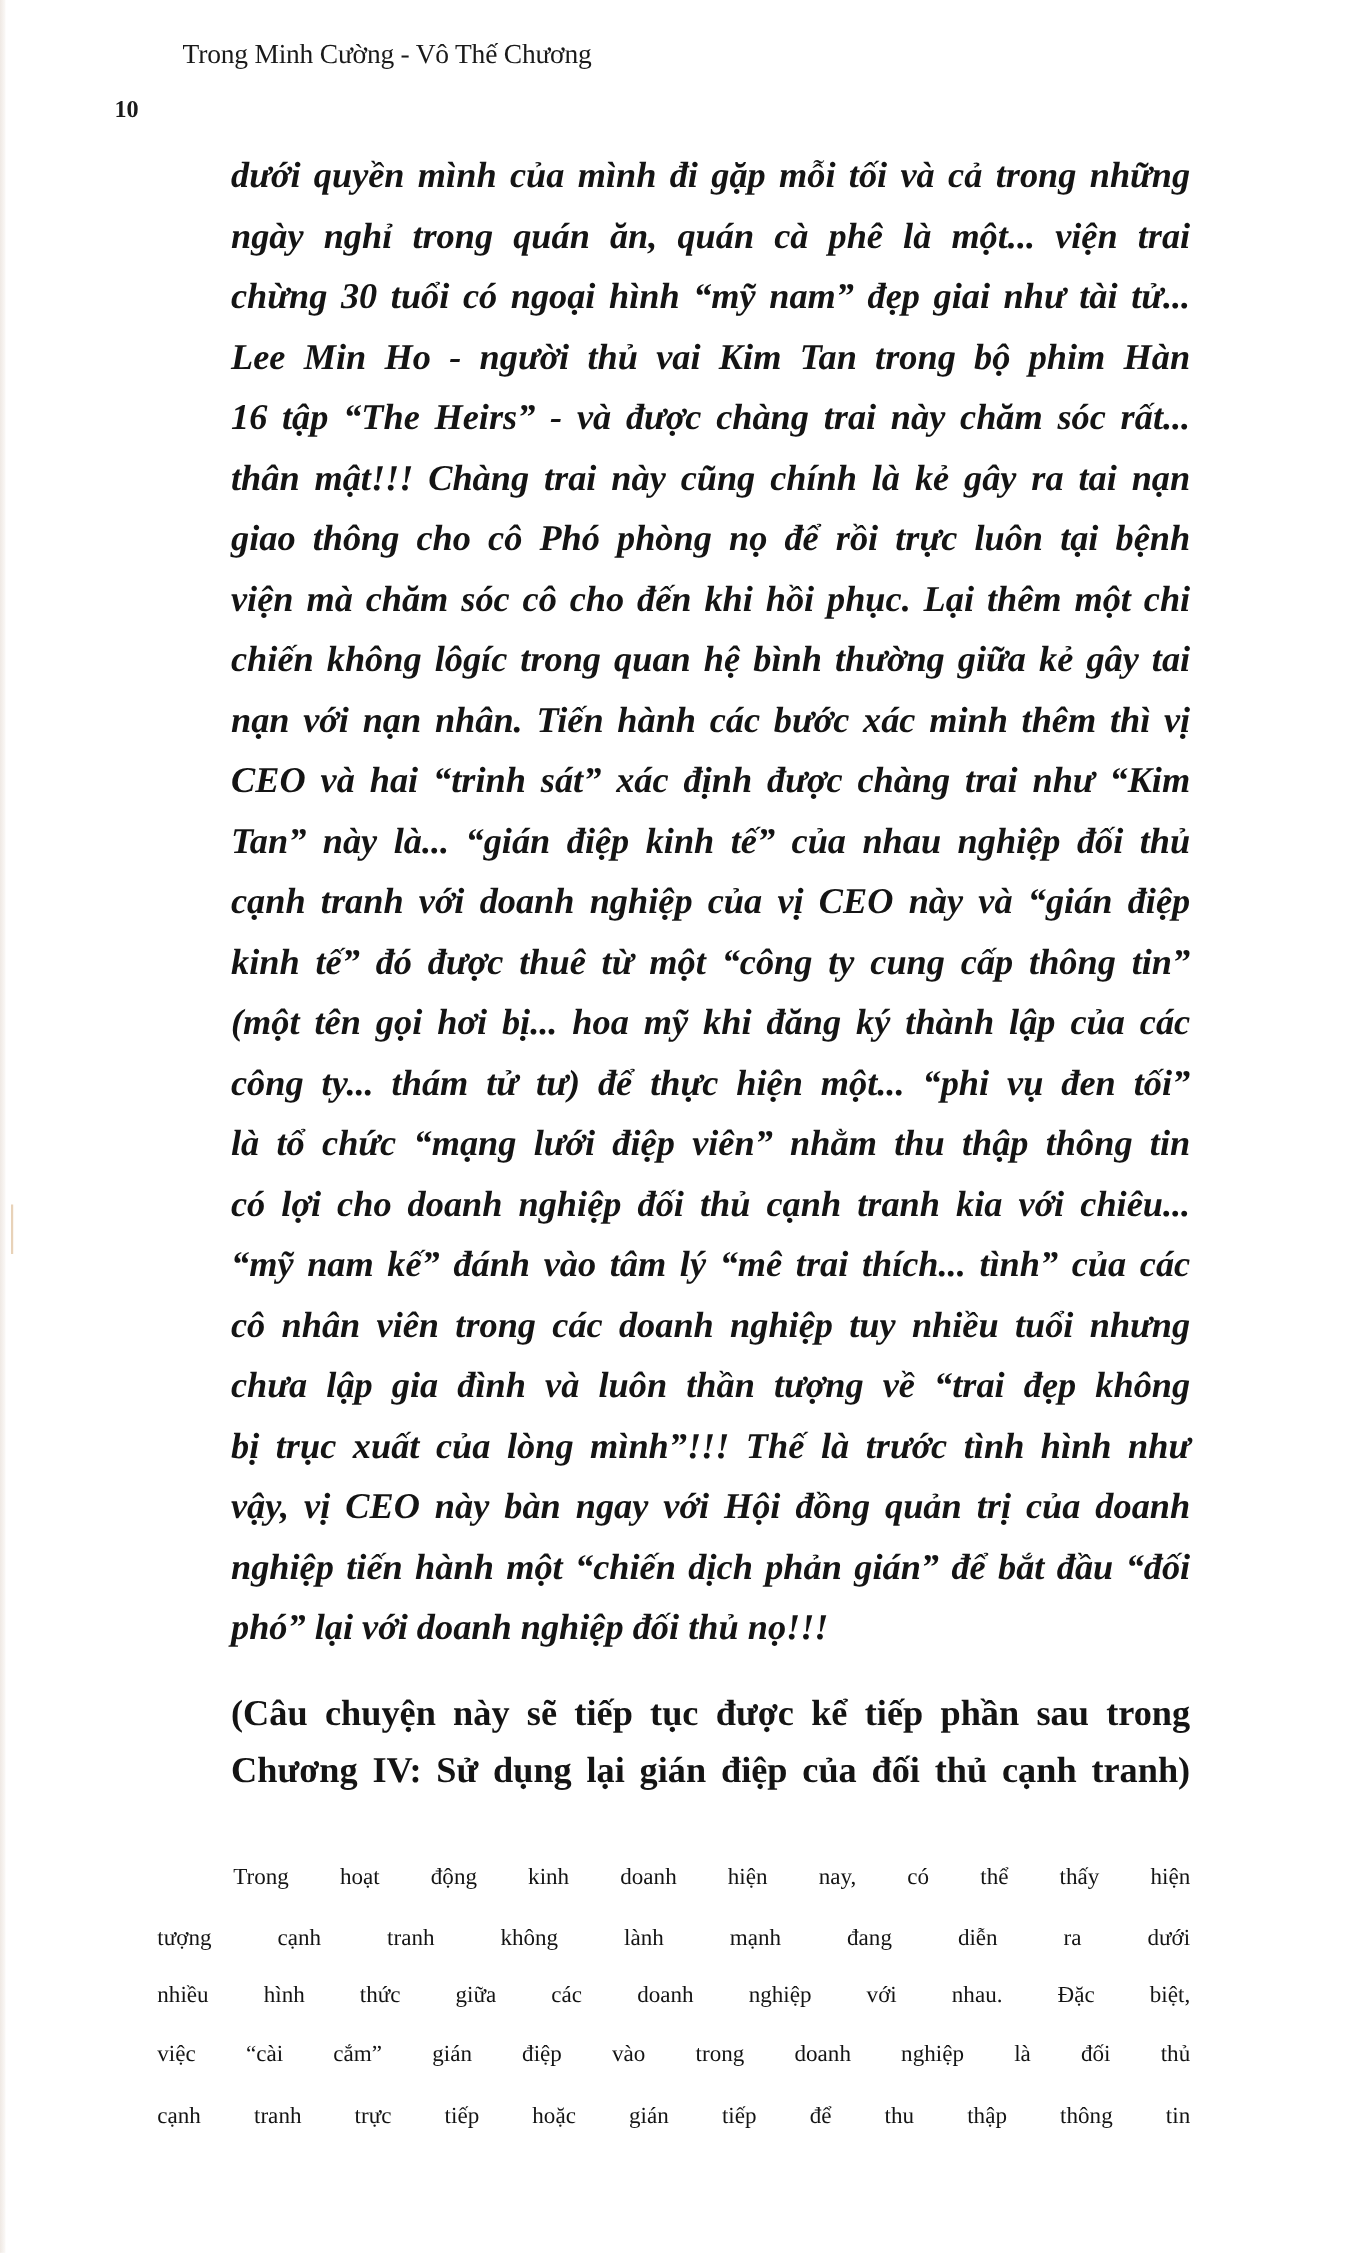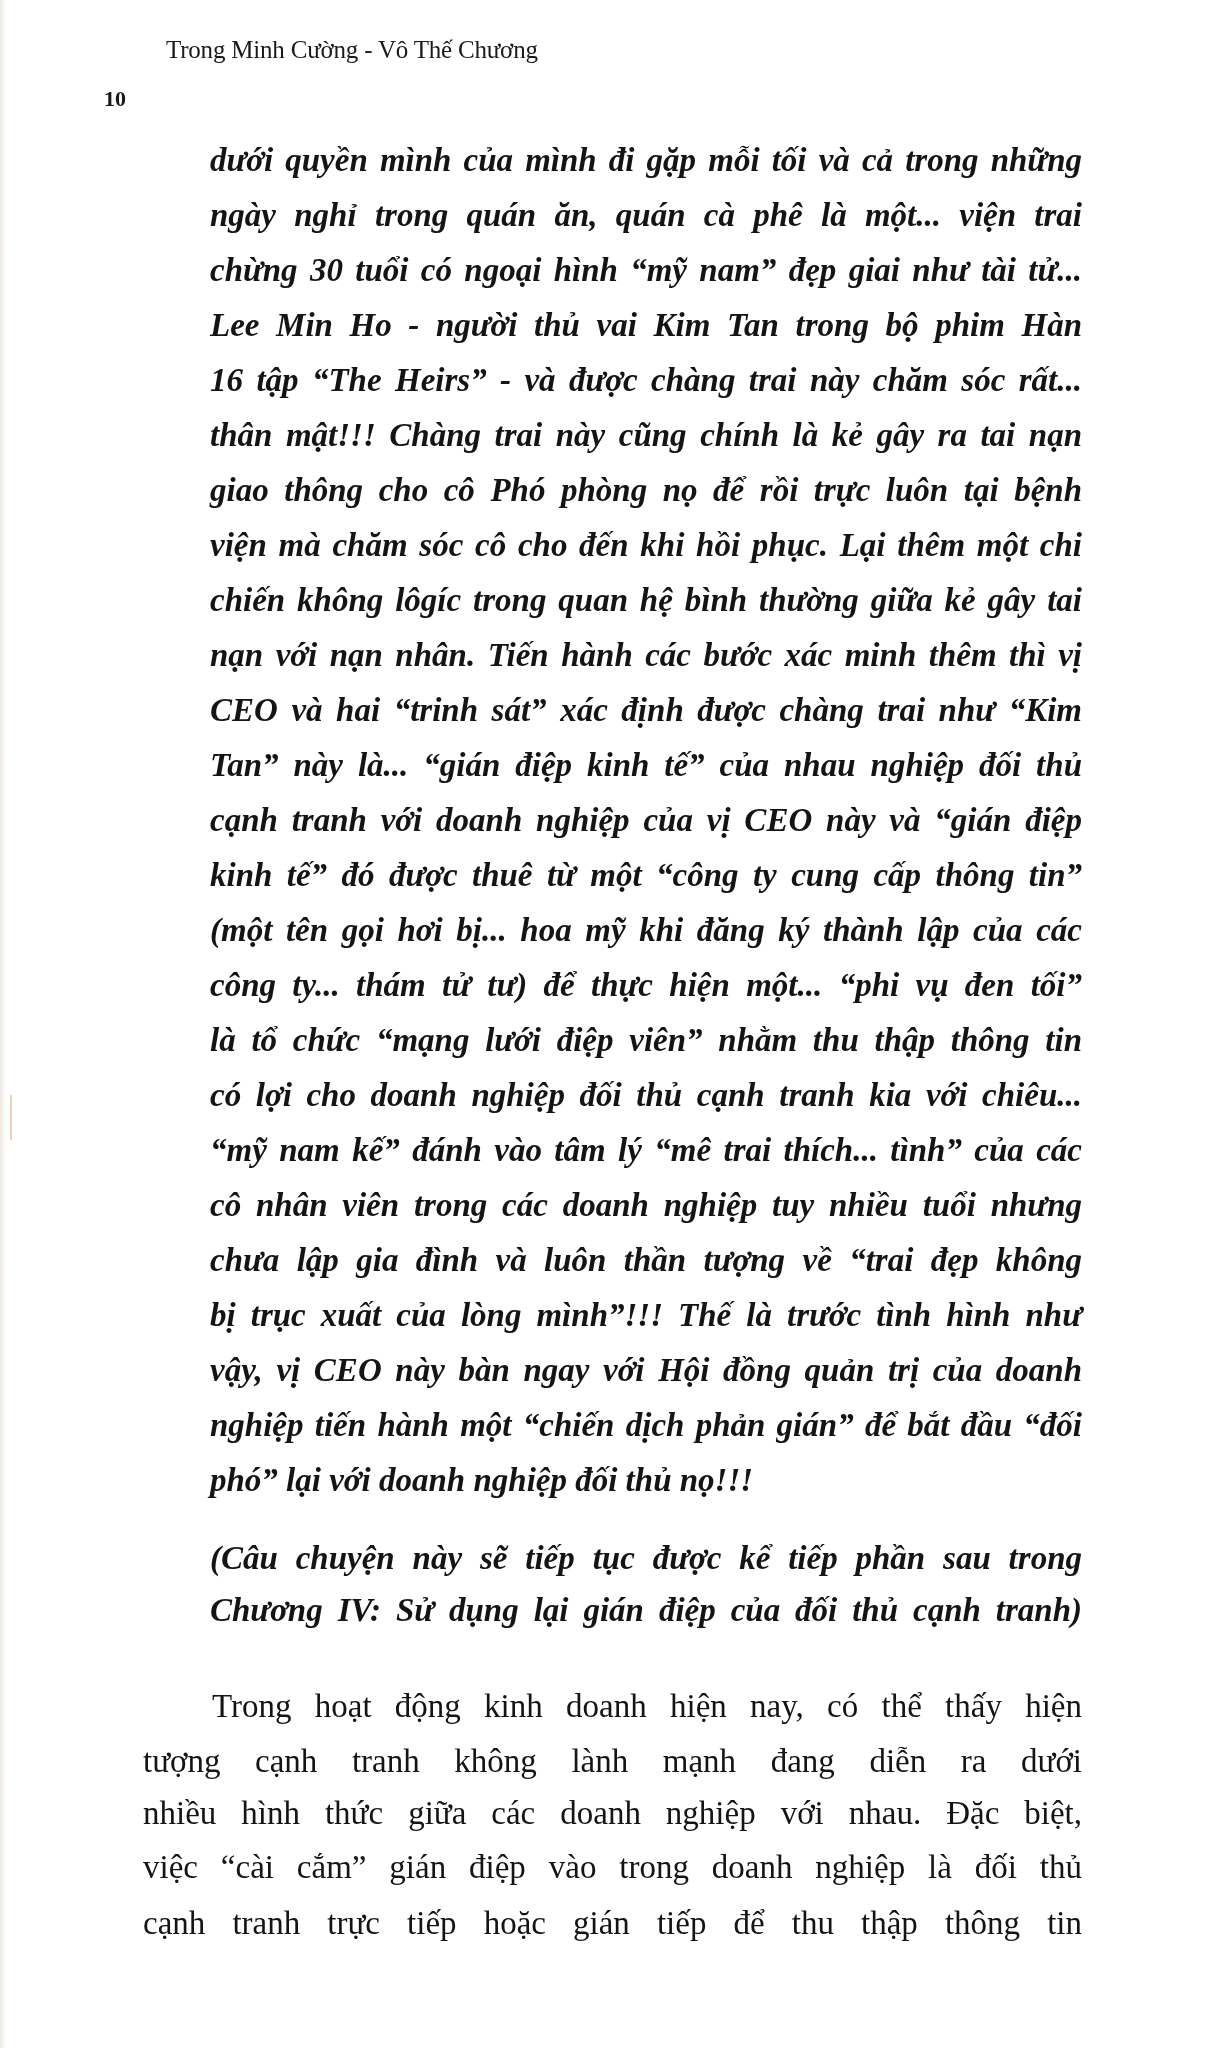--- a/index.html
+++ b/index.html
@@ -5,22 +5,22 @@
   html, body { margin: 0; padding: 0; background: #ffffff; }
   body { width: 1230px; height: 2048px; position: relative; overflow: hidden; }
   .page-edge { position: absolute; left: 0; top: 0; width: 5px; height: 2048px; background: linear-gradient(to right, #efe9e4, #fbf9f7); }
   .edge-mark { position: absolute; left: 10px; top: 1095px; width: 2px; height: 45px; background: #e8d2b8; }
   .header { position: absolute; top: 38px; left: 0; height: 32px; font-family: "Liberation Serif", serif; color: #1a1a1a; }
   .page-num { position: absolute; left: 104px; top: 0; font-size: 22px; font-weight: bold; white-space: nowrap; margin-top: 48px; }
   .running-head { position: absolute; left: 166px; top: -2px; font-size: 25px; white-space: nowrap; letter-spacing: -0.2px; }
   .line { position: absolute; white-space: nowrap; color: #141414; text-align: justify; text-align-last: justify; }
   .line.last { text-align-last: left; }
   .italic { font-family: "Liberation Serif", serif; font-style: italic; font-size: 33px; left: 210px; width: 872px; height: 44px; line-height: 44px; font-weight: bold; }
-  .bold-italic { font-family: "Liberation Serif", serif; font-style: italic; font-weight: bold; font-size: 33px; left: 210px; width: 872px; height: 44px; line-height: 44px; }
-  .normal { font-family: "Liberation Serif", serif; font-size: 33px; left: 143px; width: 939px; height: 44px; line-height: 44px; }
+  .bold-italic { font-family: "Liberation Serif", serif; font-weight: bold; font-size: 33px; left: 210px; width: 872px; height: 44px; line-height: 44px; }
+  .normal { font-family: "Liberation Serif", serif; font-size: 21px; left: 143px; width: 939px; height: 44px; line-height: 44px; }
   .normal.indent { left: 212px; width: 870px; }
 </style>
 </head>
 <body>
 
 <div class="page-edge"></div>
 <div class="edge-mark"></div>
 
 <div class="header">
   <span class="page-num">10</span>

